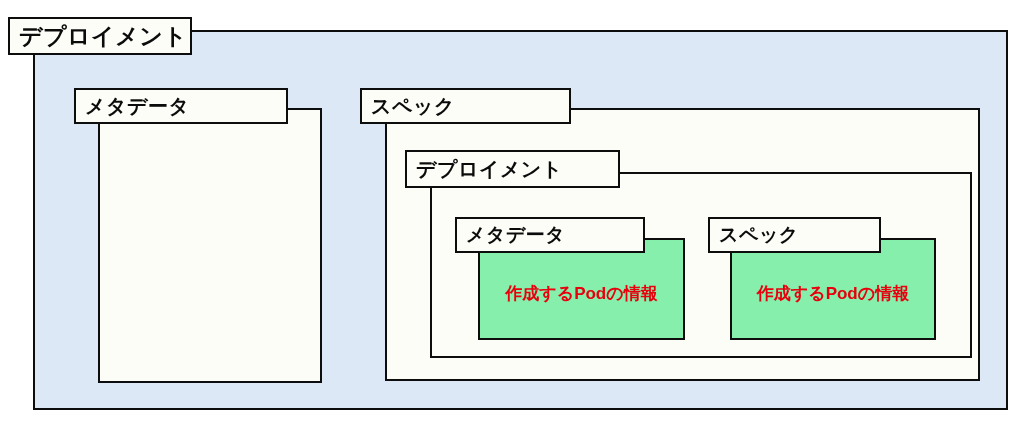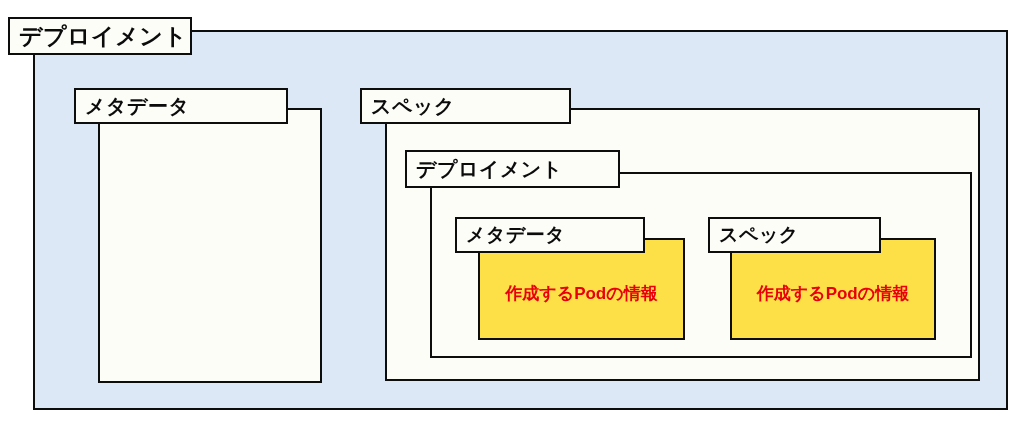--- a/index.html
+++ b/index.html
@@ -28,21 +28,21 @@
   
   .container-outer {
     background: #dde8f7;
   }
   
   .container-plain {
     background: #fdfdf8;
   }
   
   .container-green {
-    background: #fde047;
+    background: #86efac;
   }
 
   
   .label-tab {
     position: absolute;
     box-sizing: border-box;
     border: 2px solid #0d0d0d;
     background: #fdfdf8;
     display: flex;
     align-items: center;

